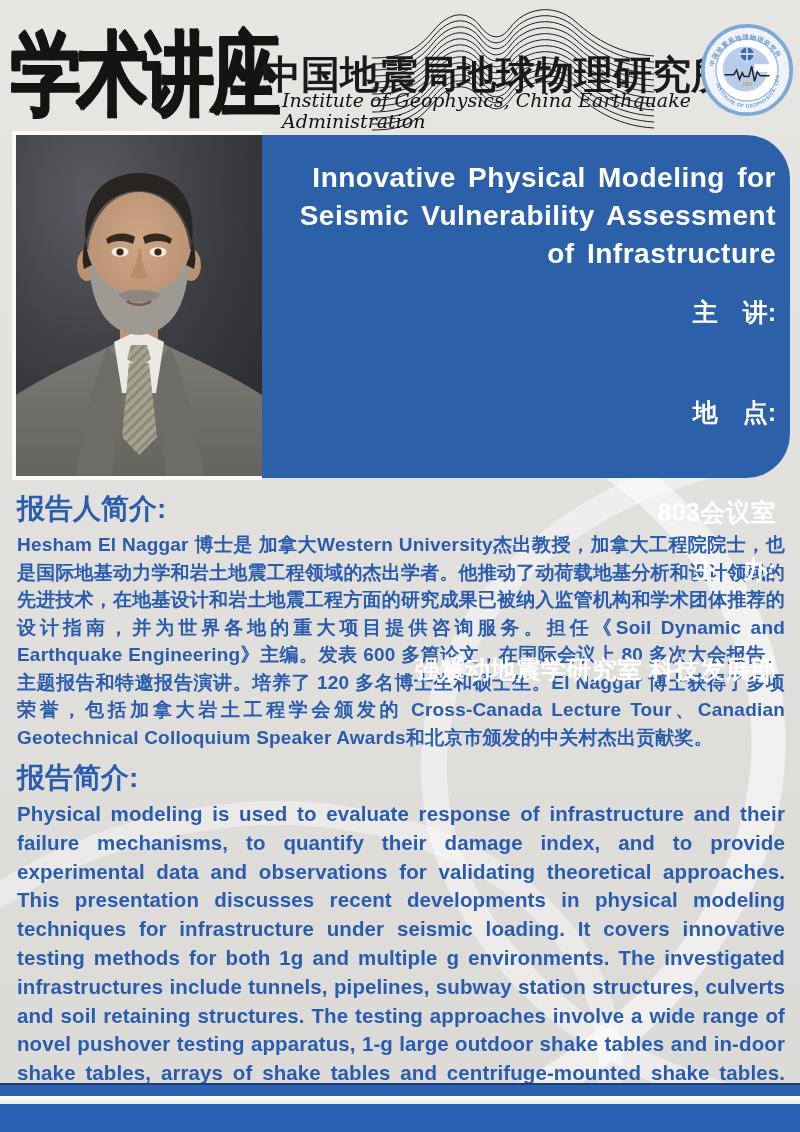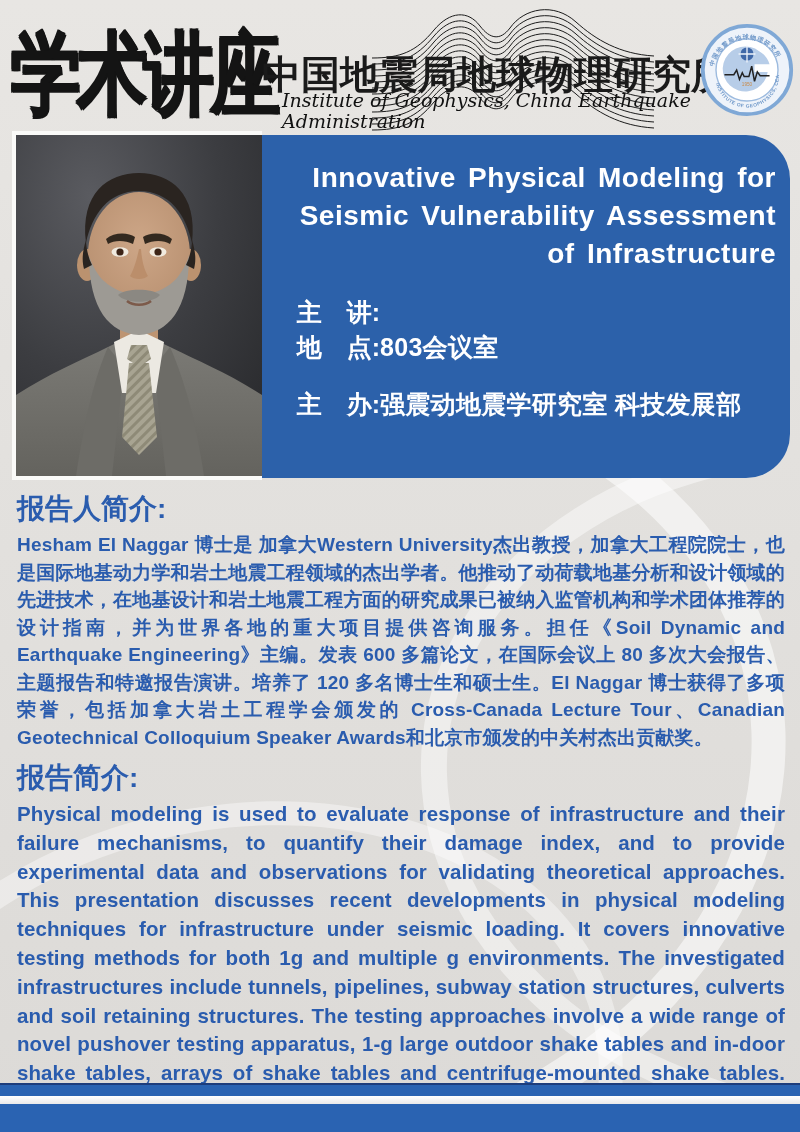--- a/index.html
+++ b/index.html
@@ -36,21 +36,21 @@
   }
   .photo-frame svg{display:block;}
   .blue-panel{
     position:absolute;left:262px;top:135px;width:528px;height:343px;
     background:#2c61aa;border-radius:0 44px 44px 0;color:#fff;
     box-sizing:border-box;padding:24px 14px 0 18px;z-index:2;text-align:right;
   }
   .hero-title{font-size:28px;line-height:38px;font-weight:800;letter-spacing:.5px;word-spacing:4px;}
   .hero-title span{display:block;white-space:nowrap;}
   .details{margin-top:22px;font-size:25px;font-weight:700;}
-  .detail-row{display:flex;line-height:35px;white-space:nowrap;}
+  .detail-row{display:flex;line-height:35px;white-space:nowrap;flex-direction:column;}
   .detail-row .lbl{flex:0 0 100px;}
   .detail-row .val{letter-spacing:.3px;}
   .detail-row.last{margin-top:22px;}
   
   .body-section{
     position:absolute;left:0;top:478px;width:800px;height:605px;
     overflow:hidden;color:#2a5cae;
   }
   .swirl{position:absolute;border-radius:50%;pointer-events:none;}
   .swirl.s1{left:-260px;top:-120px;width:980px;height:760px;border:34px solid rgba(255,255,255,.55);transform:rotate(-9deg);}

